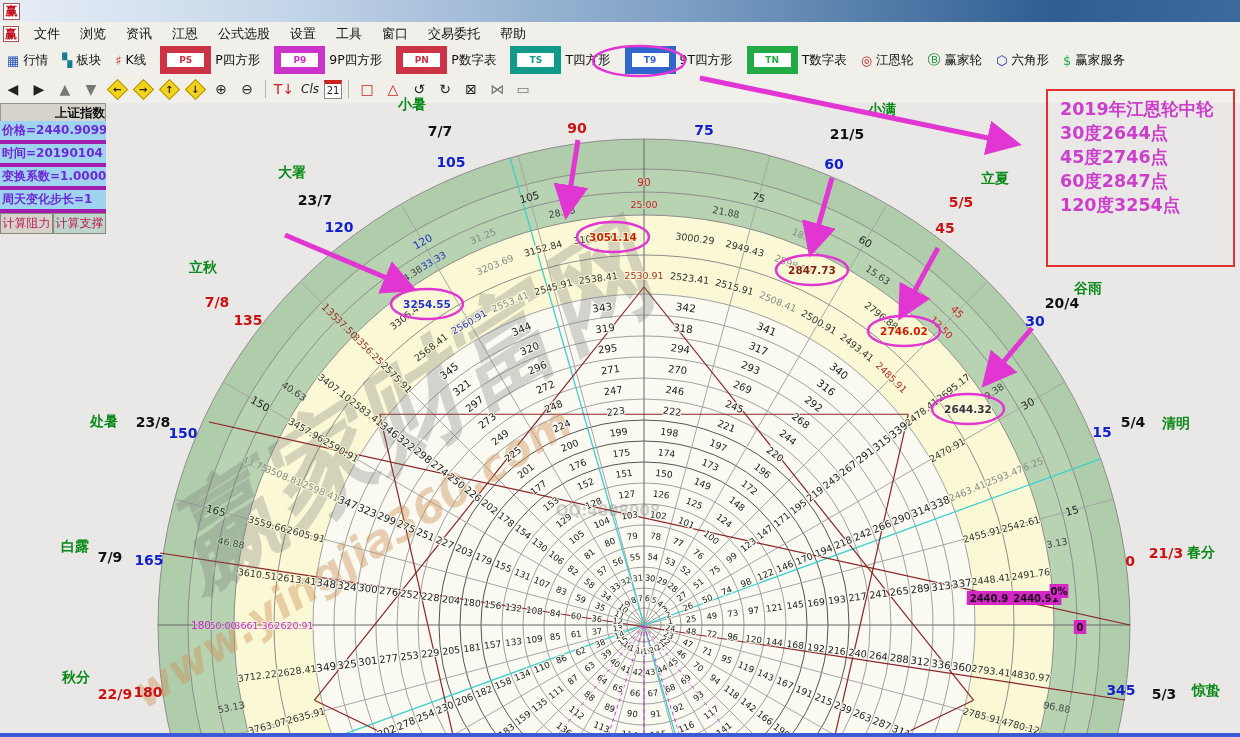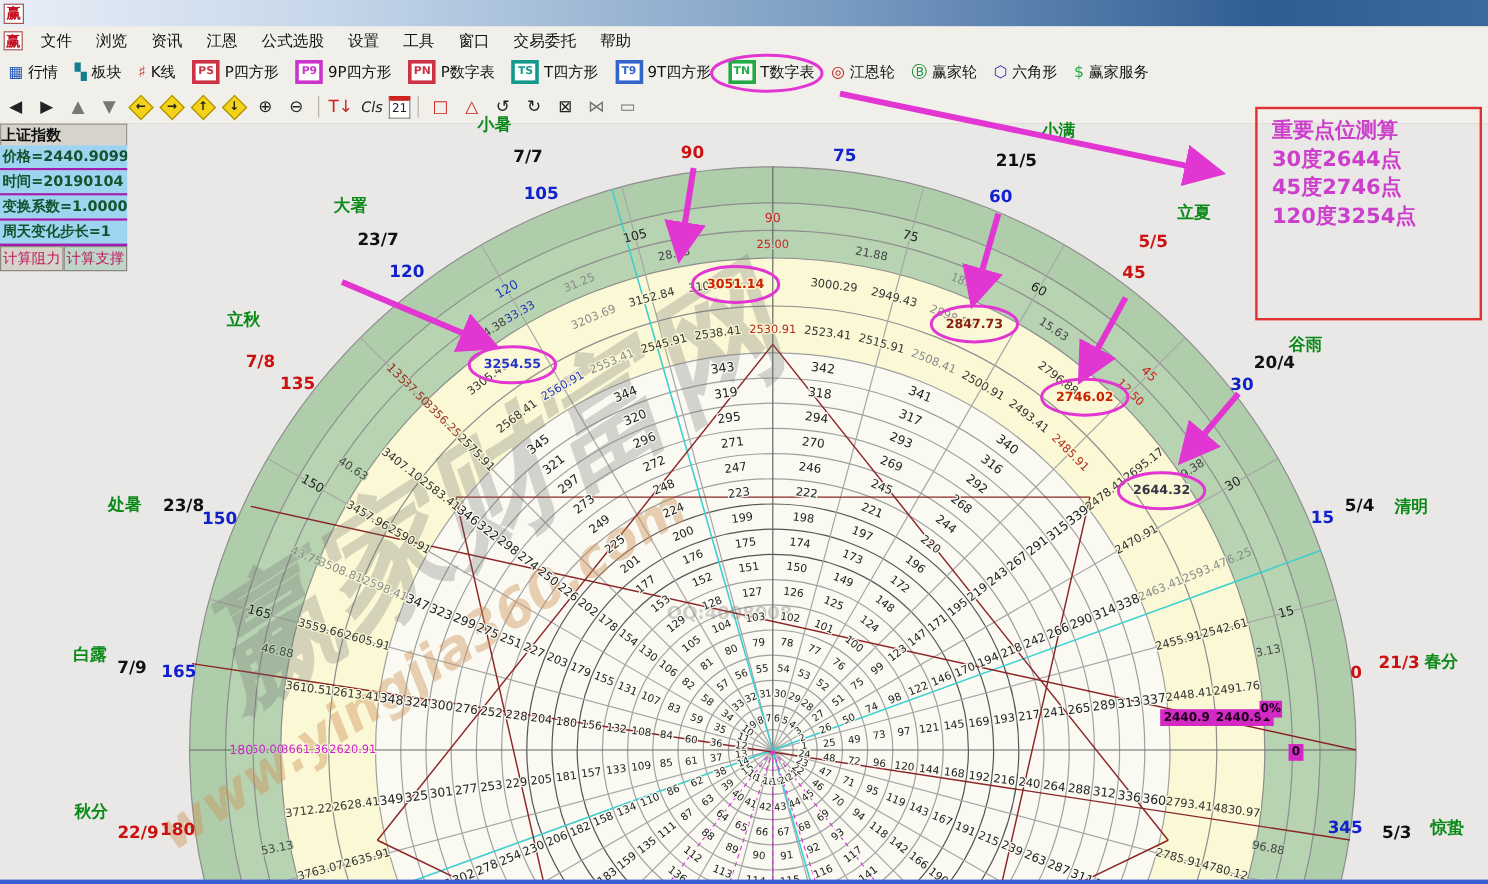--- a/index.html
+++ b/index.html
@@ -12,36 +12,36 @@
   .applogo{display:inline-block;width:15px;height:15px;line-height:15px;text-align:center;
     color:#c41220;font-weight:bold;font-size:12px;background:#fff;border:1px solid #a55;
     margin:0 5px 0 3px;}
   .menubar{position:absolute;left:0;top:22px;width:1240px;height:23px;background:#f1efe9;
     border-bottom:1px solid #c9c6bd;display:flex;align-items:center;font-size:13px;color:#111;}
   .menubar .mi{padding:2px 10px;cursor:default;}
   .toolbar1{position:absolute;left:0;top:45px;width:1240px;height:30px;background:#f1efe9;
     border-bottom:1px solid #c9c6bd;display:flex;align-items:center;font-size:12.5px;color:#111;}
   .tb1item{display:flex;align-items:center;gap:4px;padding:2px 7px;}
   .icbox{display:inline-block;min-width:15px;height:14px;line-height:14px;text-align:center;
-    font-size:9px;font-weight:bold;background:#fff;border:3px solid #3b82f6;padding:0 1px;}
+    font-size:9px;font-weight:bold;background:#fff;border:7px solid #3b82f6;padding:0 11px;}
   .icglyph{font-size:13px;}
   .toolbar2{position:absolute;left:0;top:75px;width:1240px;height:28px;background:#f1efe9;
     border-bottom:1px solid #b9b6ad;display:flex;align-items:center;font-size:14px;color:#222;}
   .tb2item{display:inline-flex;align-items:center;justify-content:center;min-width:24px;height:22px;margin:0 1px;}
   .tb2sep{width:1px;height:18px;background:#b5b2a8;margin:0 5px;}
   .diamond{width:13px;height:13px;background:#f4d21a;border:1px solid #a98d00;transform:rotate(45deg);
     display:flex;align-items:center;justify-content:center;}
   .diamond span{transform:rotate(-45deg);font-size:10px;font-weight:bold;color:#222;}
   .workspace{position:absolute;left:0;top:103px;width:1240px;height:634px;background:#e9e8e6;}
   
   .panel{position:absolute;left:0;top:103px;width:106px;z-index:3;font-size:12.5px;}
   .panel .hdr{background:#d6d3cb;border:1px solid #9a978e;border-bottom:none;color:#111;
-    text-align:left;height:17px;line-height:17px;font-weight:bold;}
-  .panel .row{background:#9fd4f0;color:#14532d;height:19px;line-height:19px;padding-left:2px;
-    border-bottom:2px solid #a21caf;white-space:nowrap;overflow:hidden;font-weight:bold;font-size:12px;}
+    text-align:right;height:17px;line-height:17px;font-weight:bold;}
+  .panel .row{background:#9fd4f0;color:#6d28d9;height:19px;line-height:19px;padding-left:2px;
+    border-bottom:4px solid #a21caf;white-space:nowrap;overflow:hidden;font-weight:bold;font-size:12px;}
   .panel .btns{display:flex;}
   .panel .btn{flex:1;height:19px;line-height:19px;text-align:center;font-size:12px;color:#be185d;
     border:1px solid #8a877e;background:#d6d3cb;}
   .panel .btn.alt{background:#bdd6c9;}
   
   .annobox{position:absolute;left:1046px;top:89px;width:189px;height:178px;z-index:4;
     border:2px solid #e03030;padding:6px 0 0 12px;box-sizing:border-box;}
   .annobox div{color:#cc3ecc;font-size:17.5px;font-weight:bold;line-height:24px;white-space:nowrap;}
   #wheelsvg{position:absolute;left:0;top:0;z-index:5;pointer-events:none;}
   .bottomline{position:absolute;left:0;top:733px;width:1240px;height:4px;background:#3b5bd5;z-index:6;}
@@ -162,23 +162,24 @@
         <div class="row">变换系数=1.00000</div>
         <div class="row">周天变化步长=1</div>
       </div>
   <div class="btns" id="panelbtns">
         <div class="btn">计算阻力</div>
         <div class="btn alt">计算支撑</div>
       </div>
 </div>
 
 <div class="annobox" id="annobox">
-      <div>重要点位测算</div>
+      <div>2019年江恩轮中轮</div>
       <div>30度2644点</div>
       <div>45度2746点</div>
+      <div>60度2847点</div>
       <div>120度3254点</div>
     </div>
 
 <svg id="wheelsvg" width="1240" height="737">
       <g>
         <circle cx="644" cy="625" r="486" fill="#b0cdab"></circle>
         <circle cx="644" cy="625" r="456" fill="#b7d3b2"></circle>
         <circle cx="644" cy="625" r="410" fill="#fbf8d6"></circle>
         <circle cx="644" cy="625" r="331" fill="#fafaf3"></circle>
       </g>

